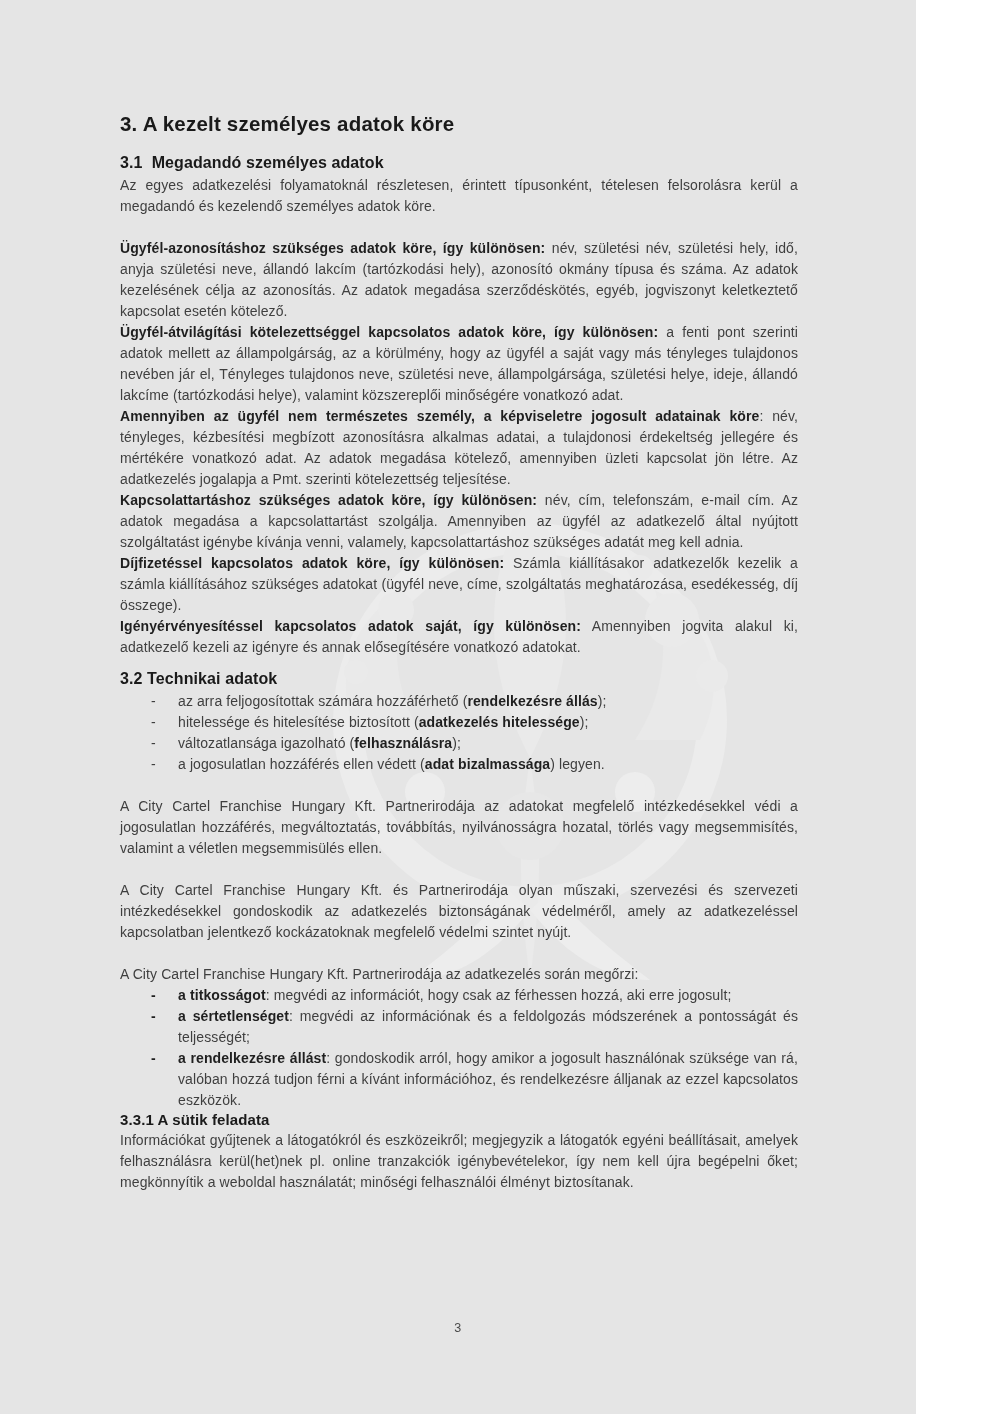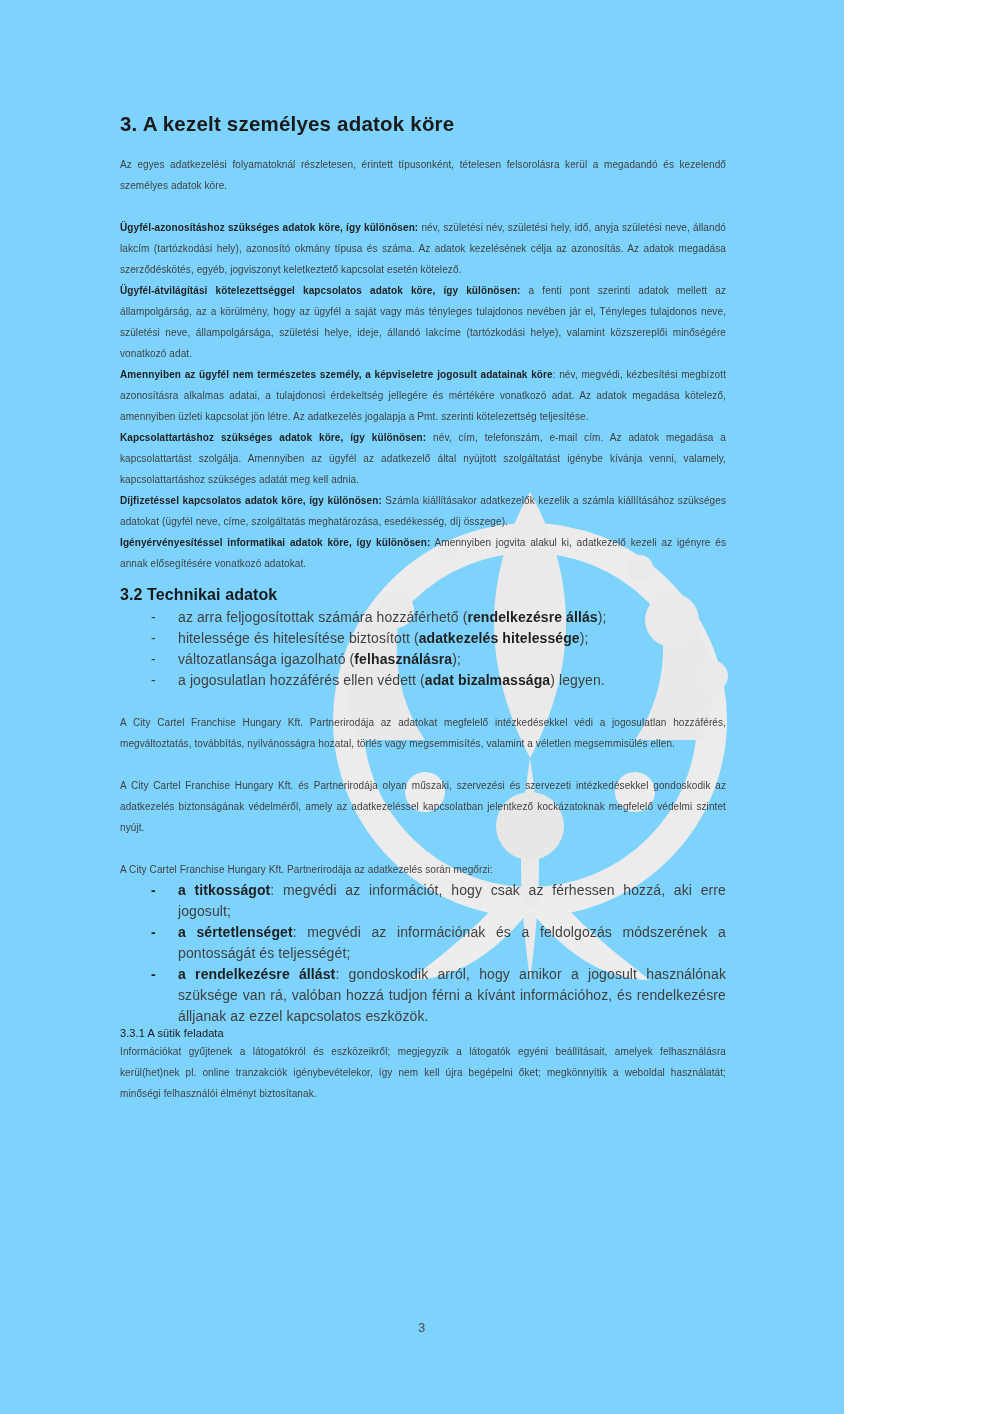--- a/index.html
+++ b/index.html
@@ -1,20 +1,20 @@
 <!DOCTYPE html>
 <html lang="hu"><head>
 <meta charset="utf-8">
 <style>
   * { margin:0; padding:0; box-sizing:border-box; }
   html,body { background:#ffffff; }
   .page {
     position:relative;
-    width:844px; height:1414px;
-    background:#7dd3fc;
+    width:916px; height:1414px;
+    background:#e5e5e5;
     font-family:"Liberation Sans", sans-serif;
     color:#3f3f3f;
     overflow:hidden;
   }
   .watermark {
     position:absolute; left:240px; top:440px;
     z-index:0; pointer-events:none;
   }
   .content {
     position:relative; z-index:1;
@@ -22,25 +22,25 @@
   }
   h1 {
     font-size:20.5px; font-weight:bold; color:#1a1a1a;
     letter-spacing:.2px; margin:0 0 18px 0;
   }
   h2 {
     font-size:16px; font-weight:bold; color:#1a1a1a;
     letter-spacing:.1px; margin:12px 0 3px 0; white-space:pre-wrap;
   }
   h3 {
-    font-size:11px; font-weight:normal; color:#1a1a1a;
+    font-size:15px; font-weight:bold; color:#1a1a1a;
     letter-spacing:.1px; margin:0 0 2px 0; white-space:pre-wrap;
   }
   p {
-    font-size:10px; line-height:21px; text-align:justify;
+    font-size:14px; line-height:21px; text-align:justify;
     letter-spacing:.1px; margin:0;
   }
   b { color:#1f1f1f; }
   .spacer { height:21px; }
   .li {
     display:flex; font-size:14px; line-height:21px; letter-spacing:.1px;
   }
   .li .marker { flex:0 0 58px; padding-left:31px; }
   .bold-marker .marker { font-weight:bold; color:#1f1f1f; }
   .li .li-text { flex:1 1 auto; text-align:justify; }
@@ -72,28 +72,29 @@
       <circle cx="208" cy="112" r="11"></circle>
       <circle cx="290" cy="386" r="34" fill="#e7e7e7"></circle>
       <circle cx="185" cy="352" r="20" fill="#ededed"></circle>
       <circle cx="395" cy="352" r="20" fill="#ededed"></circle>
     </g>
   </svg>
 
   <div class="content">
     <h1>3. A kezelt személyes adatok köre</h1>
     <div>
+        <h2>3.1  Megadandó személyes adatok</h2>
         <p><span>Az egyes adatkezelési folyamatoknál részletesen, érintett típusonként, tételesen felsorolásra kerül a megadandó és kezelendő személyes adatok köre.</span></p>
         <div class="spacer"></div>
         <p><b>Ügyfél-azonosításhoz szükséges adatok köre, így különösen:</b><span> név, születési név, születési hely, idő, anyja születési neve, állandó lakcím (tartózkodási hely), azonosító okmány típusa és száma. Az adatok kezelésének célja az azonosítás. Az adatok megadása szerződéskötés, egyéb, jogviszonyt keletkeztető kapcsolat esetén kötelező.</span></p>
         <p><b>Ügyfél-átvilágítási kötelezettséggel kapcsolatos adatok köre, így különösen:</b><span> a fenti pont szerinti adatok mellett az állampolgárság, az a körülmény, hogy az ügyfél a saját vagy más tényleges tulajdonos nevében jár el, Tényleges tulajdonos neve, születési neve, állampolgársága, születési helye, ideje, állandó lakcíme (tartózkodási helye), valamint közszereplői minőségére vonatkozó adat.</span></p>
-        <p><b>Amennyiben az ügyfél nem természetes személy, a képviseletre jogosult adatainak köre</b><span>:  név, megvédi, kézbesítési megbízott azonosításra alkalmas adatai, a tulajdonosi érdekeltség jellegére és mértékére vonatkozó adat. Az adatok megadása kötelező, amennyiben üzleti kapcsolat jön létre. Az adatkezelés jogalapja a Pmt. szerinti kötelezettség teljesítése.</span></p>
+        <p><b>Amennyiben az ügyfél nem természetes személy, a képviseletre jogosult adatainak köre</b><span>:  név, tényleges, kézbesítési megbízott azonosításra alkalmas adatai, a tulajdonosi érdekeltség jellegére és mértékére vonatkozó adat. Az adatok megadása kötelező, amennyiben üzleti kapcsolat jön létre. Az adatkezelés jogalapja a Pmt. szerinti kötelezettség teljesítése.</span></p>
         <p><b>Kapcsolattartáshoz szükséges adatok köre, így különösen:</b><span> név, cím, telefonszám, e-mail cím. Az adatok megadása a kapcsolattartást szolgálja. Amennyiben az ügyfél az adatkezelő által nyújtott szolgáltatást igénybe kívánja venni, valamely, kapcsolattartáshoz szükséges adatát meg kell adnia.</span></p>
         <p><b>Díjfizetéssel kapcsolatos adatok köre, így különösen:</b><span> Számla kiállításakor adatkezelők kezelik a számla kiállításához szükséges adatokat (ügyfél neve, címe, szolgáltatás meghatározása, esedékesség, díj összege).</span></p>
-        <p><b>Igényérvényesítéssel informatikai adatok köre, így különösen:</b><span> Amennyiben jogvita alakul ki, adatkezelő kezeli az igényre és annak elősegítésére vonatkozó adatokat.</span></p>
+        <p><b>Igényérvényesítéssel kapcsolatos adatok saját, így különösen:</b><span> Amennyiben jogvita alakul ki, adatkezelő kezeli az igényre és annak elősegítésére vonatkozó adatokat.</span></p>
         <h2>3.2 Technikai adatok</h2>
         <div class="list">
           <div class="li">
             <span class="marker">-</span>
             <span class="li-text"><span>az arra feljogosítottak számára hozzáférhető (</span><b>rendelkezésre állás</b><span>);</span></span>
           </div>
           <div class="li">
             <span class="marker">-</span>
             <span class="li-text"><span>hitelessége és hitelesítése biztosított (</span><b>adatkezelés hitelessége</b><span>);</span></span>
           </div>

